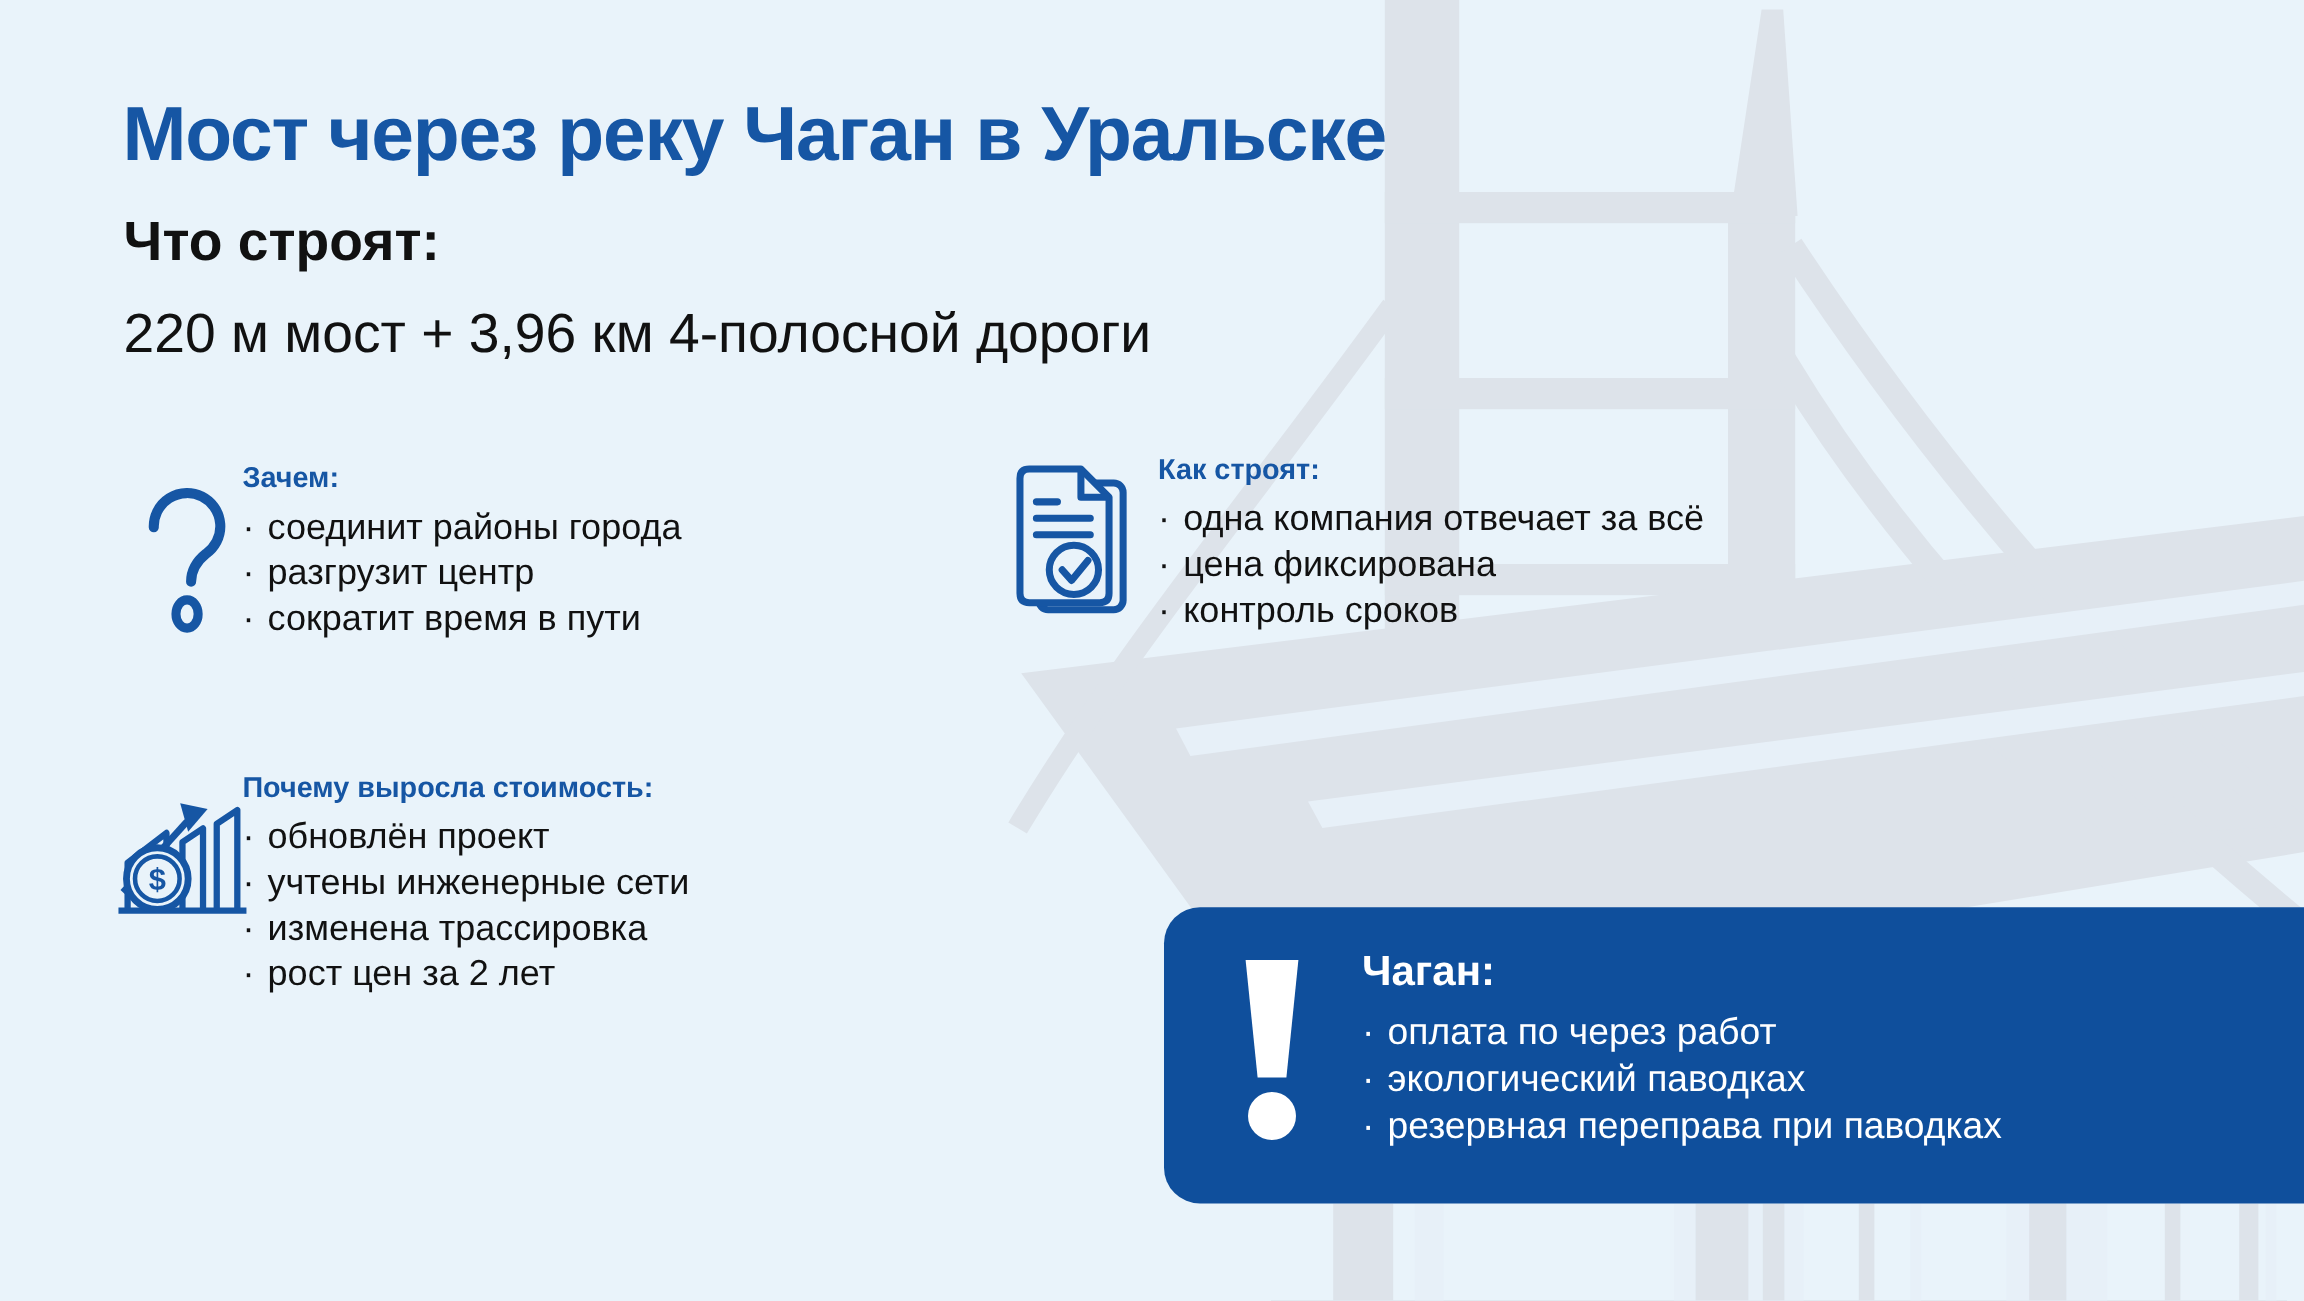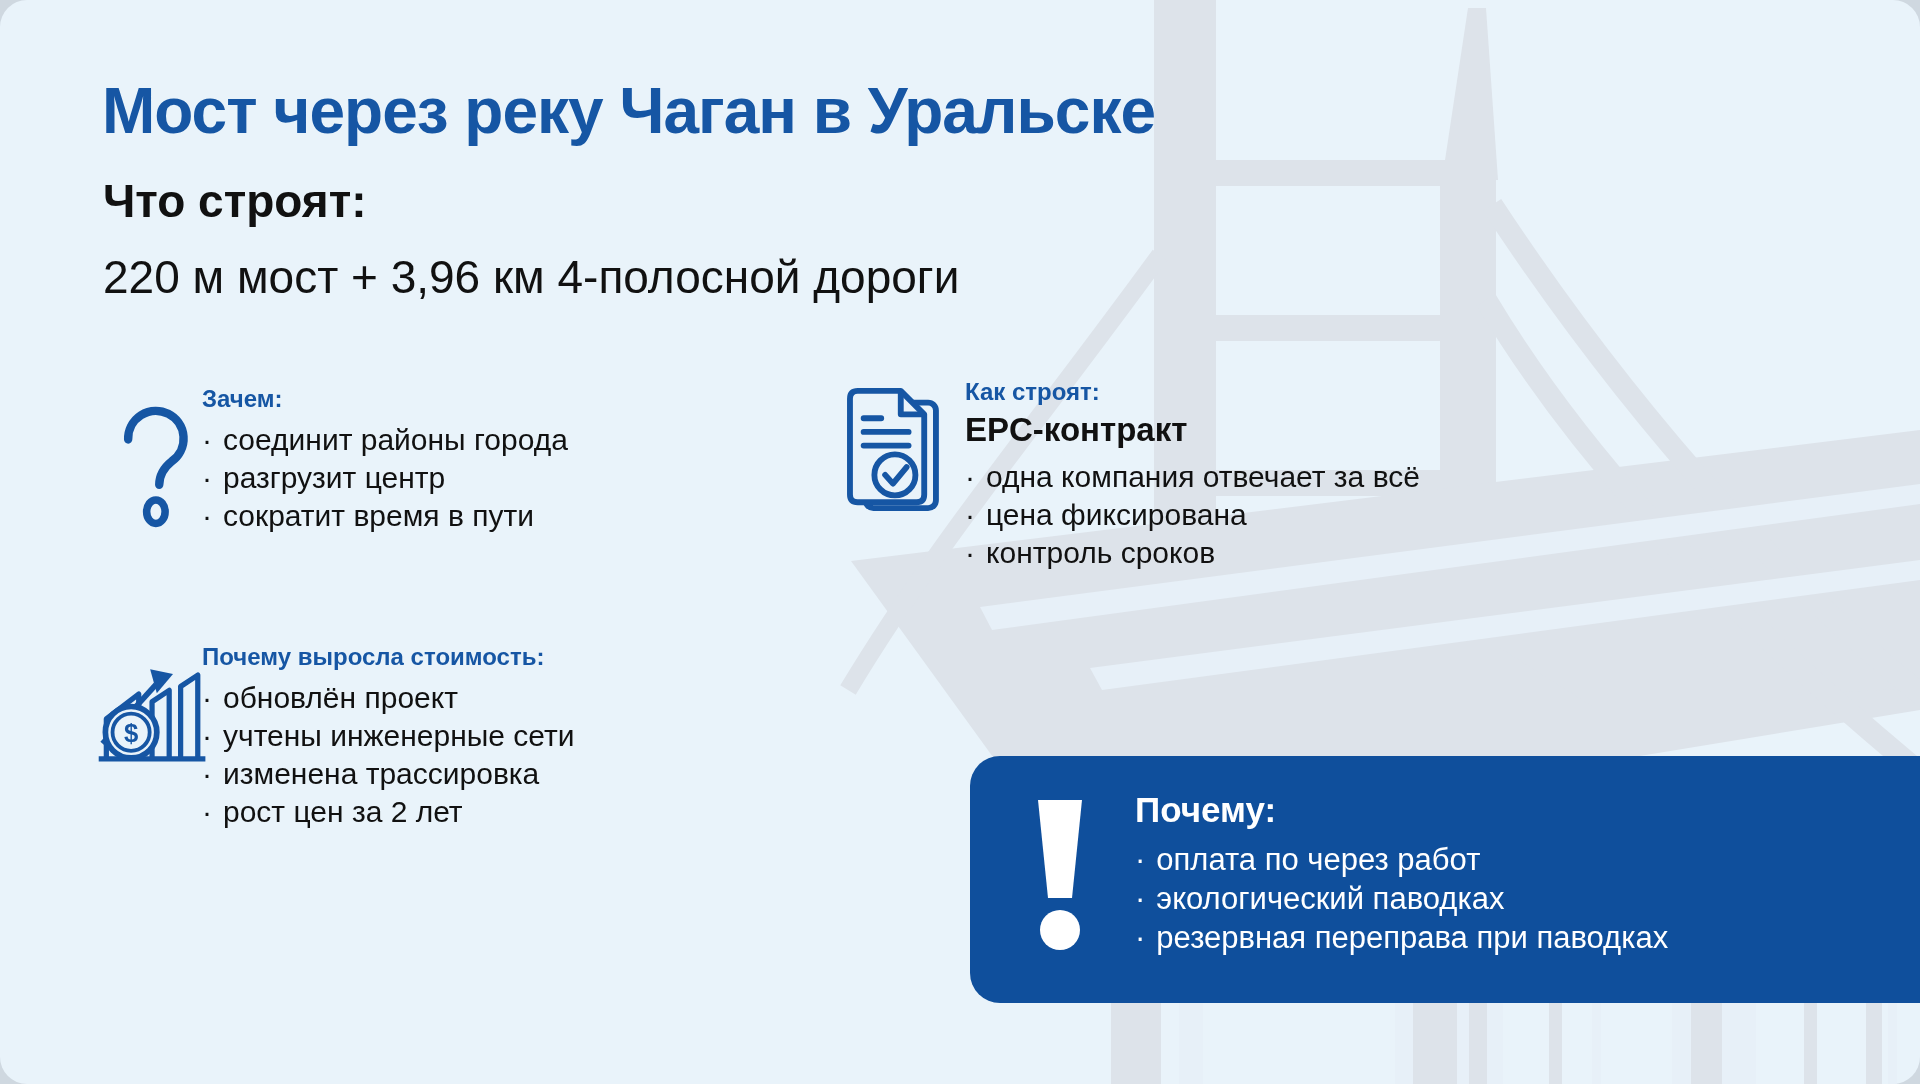--- a/index.html
+++ b/index.html
@@ -1,21 +1,20 @@
 <!DOCTYPE html>
 <html lang="ru" style="--bg: #e9f3fa; --accent: #1656a4; --box: #0f4f9c; --ink: #111111; --white: #ffffff; --watermark: #dde3ea; --watermark-light: #e7f0f8;"><head>
 <meta charset="utf-8">
 <style>
   html,body{margin:0;padding:0;background:#cfd8e0;}
   .canvas{
     position:relative;width:1920px;height:1084px;overflow:hidden;
     background:var(--bg,#e9f3fa);
     font-family:"Liberation Sans","DejaVu Sans",sans-serif;
     color:var(--ink,#111);
-    border-radius:27px;
   }
   svg{display:block}
   .watermark{position:absolute;left:0;top:0;pointer-events:none}
   .wm-fill{fill:var(--watermark,#dde3ea)}
   .wm-light{fill:var(--watermark-light,#e7f0f8)}
   .wm-stroke{stroke:var(--watermark,#dde3ea);fill:none}
 
   .title{
     position:absolute;left:102px;top:74px;margin:0;
     font-size:64px;font-weight:800;letter-spacing:-1px;
@@ -126,21 +125,20 @@
   <svg class="icon" style="left:836px;top:385px" width="110" height="127" viewBox="0 0 112 130" aria-hidden="true">
     <rect class="ic-stroke" x="30" y="18" width="72" height="108" rx="8" stroke-width="6"></rect>
     <path class="ic-stroke ic-fillbg" d="M22 6 H66 L90 30 V112 Q90 120 82 120 H22 Q14 120 14 112 V14 Q14 6 22 6 Z" stroke-width="6" stroke-linejoin="round"></path>
     <path class="ic-stroke" d="M66 6 V30 H90" stroke-width="6" stroke-linejoin="round"></path>
     <path class="ic-stroke" d="M28 34 H46 M28 48 H74 M28 62 H74" stroke-width="6" stroke-linecap="round"></path>
     <circle class="ic-stroke ic-fillbg" cx="60" cy="92" r="21" stroke-width="6"></circle>
     <path class="ic-stroke" d="M50 92 l8 9 l14 -17" stroke-width="6" stroke-linecap="round" stroke-linejoin="round"></path>
   </svg>
   <div class="section" style="left:965px;top:379px">
     <div class="sec-heading">Как строят:</div>
-    <div class="sec-sub">EPC-контракт</div>
     <div class="bullets">
         <div class="bullet">
           <span class="dot">·</span>
           <span>одна компания отвечает за всё</span>
         </div>
         <div class="bullet">
           <span class="dot">·</span>
           <span>цена фиксирована</span>
         </div>
         <div class="bullet">
@@ -184,21 +182,21 @@
         </div>
       </div>
   </div>
 
   <div class="important-box">
     <svg class="imp-icon" width="56" height="152" viewBox="0 0 56 152" aria-hidden="true">
       <polygon points="6,0 50,0 40,98 16,98" fill="var(--white,#fff)"></polygon>
       <circle cx="28" cy="130" r="20" fill="var(--white,#fff)"></circle>
     </svg>
     <div class="imp-content">
-      <div class="imp-heading">Почему:</div>
+      <div class="imp-heading">Чаган:</div>
       <div class="bullets">
           <div class="bullet">
             <span class="dot">·</span>
             <span>оплата по через работ</span>
           </div>
           <div class="bullet">
             <span class="dot">·</span>
             <span>экологический паводках</span>
           </div>
           <div class="bullet">

